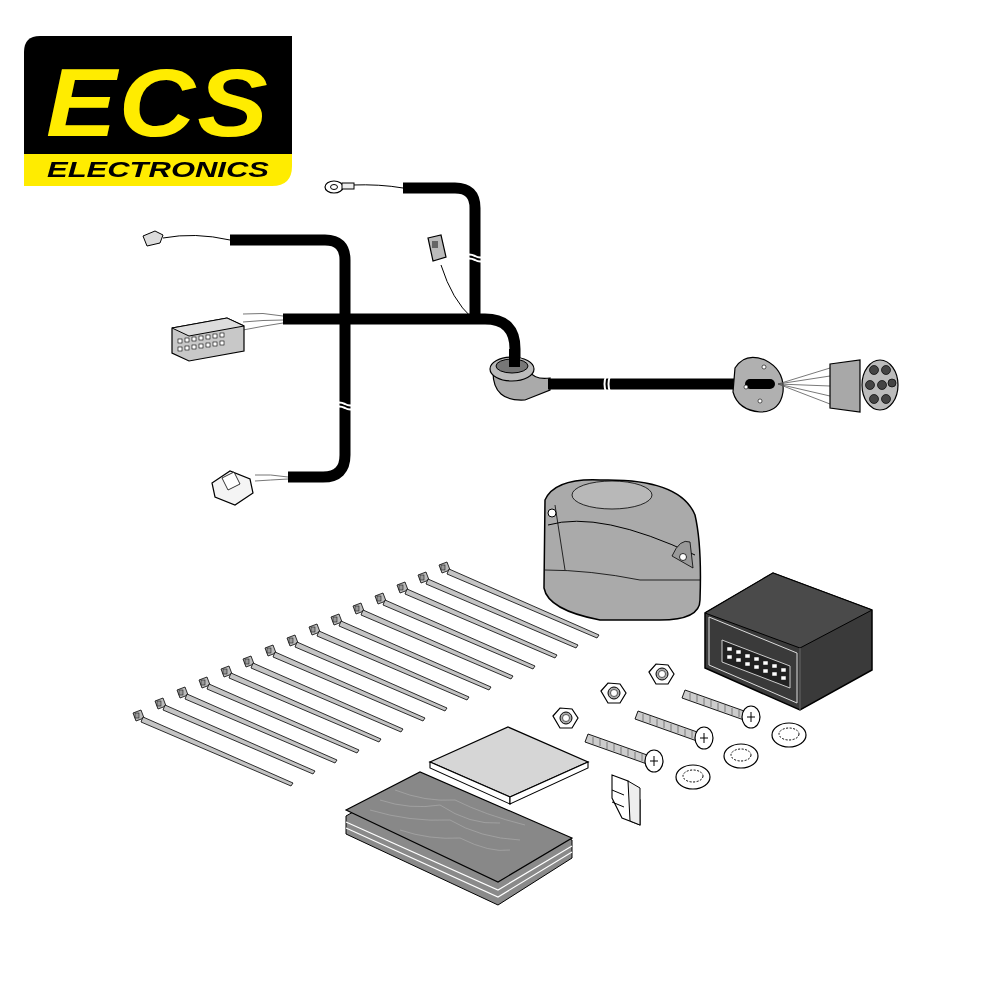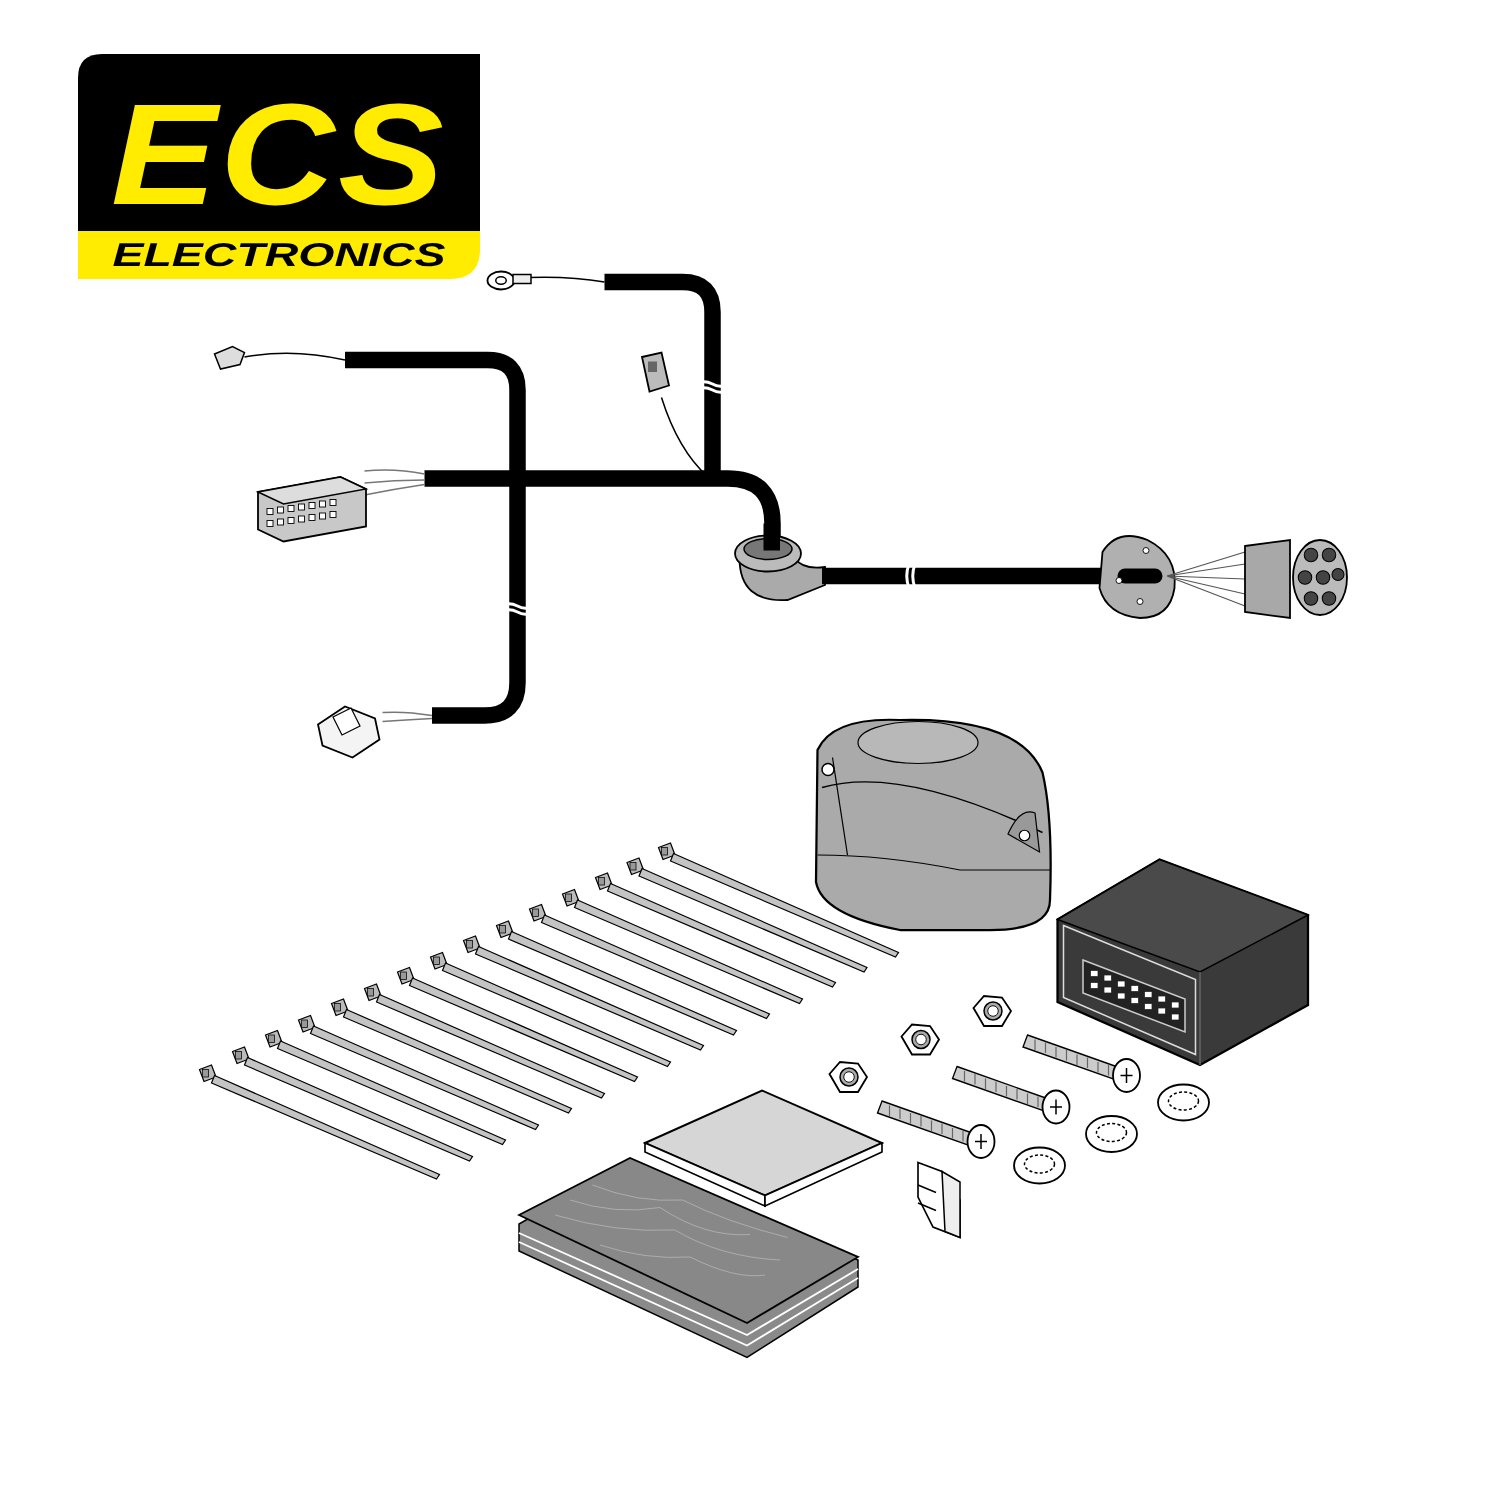--- a/index.html
+++ b/index.html
@@ -1,19 +1,19 @@
 <!DOCTYPE html>
 <html><head>
 <meta charset="utf-8">
 <style>
   html, body { margin: 0; padding: 0; background: #ffffff; }
   body { width: 1000px; height: 1000px; position: relative; overflow: hidden; font-family: "Liberation Sans", sans-serif; }
   .abs { position: absolute; }
   svg { display: block; }
-  #logo { left: 52px; top: 36px; width: 296px; height: 150px; }
+  #logo { left: 24px; top: 36px; width: 296px; height: 150px; }
   .logo-main { font-family: "Liberation Sans", sans-serif; font-weight: 700; font-style: italic; }
   .logo-sub { font-family: "Liberation Sans", sans-serif; font-weight: 700; font-style: italic; }
 </style>
 </head>
 <body>
 
 <div id="logo" class="abs">
   <svg width="268" height="150" viewBox="0 0 268 150">
     <path d="M16 0 H268 V118 H0 V16 Q0 0 16 0 Z" fill="#000"></path>
     <path d="M0 118 H268 V130 Q268 150 248 150 H0 Z" fill="#FFEC00"></path>

